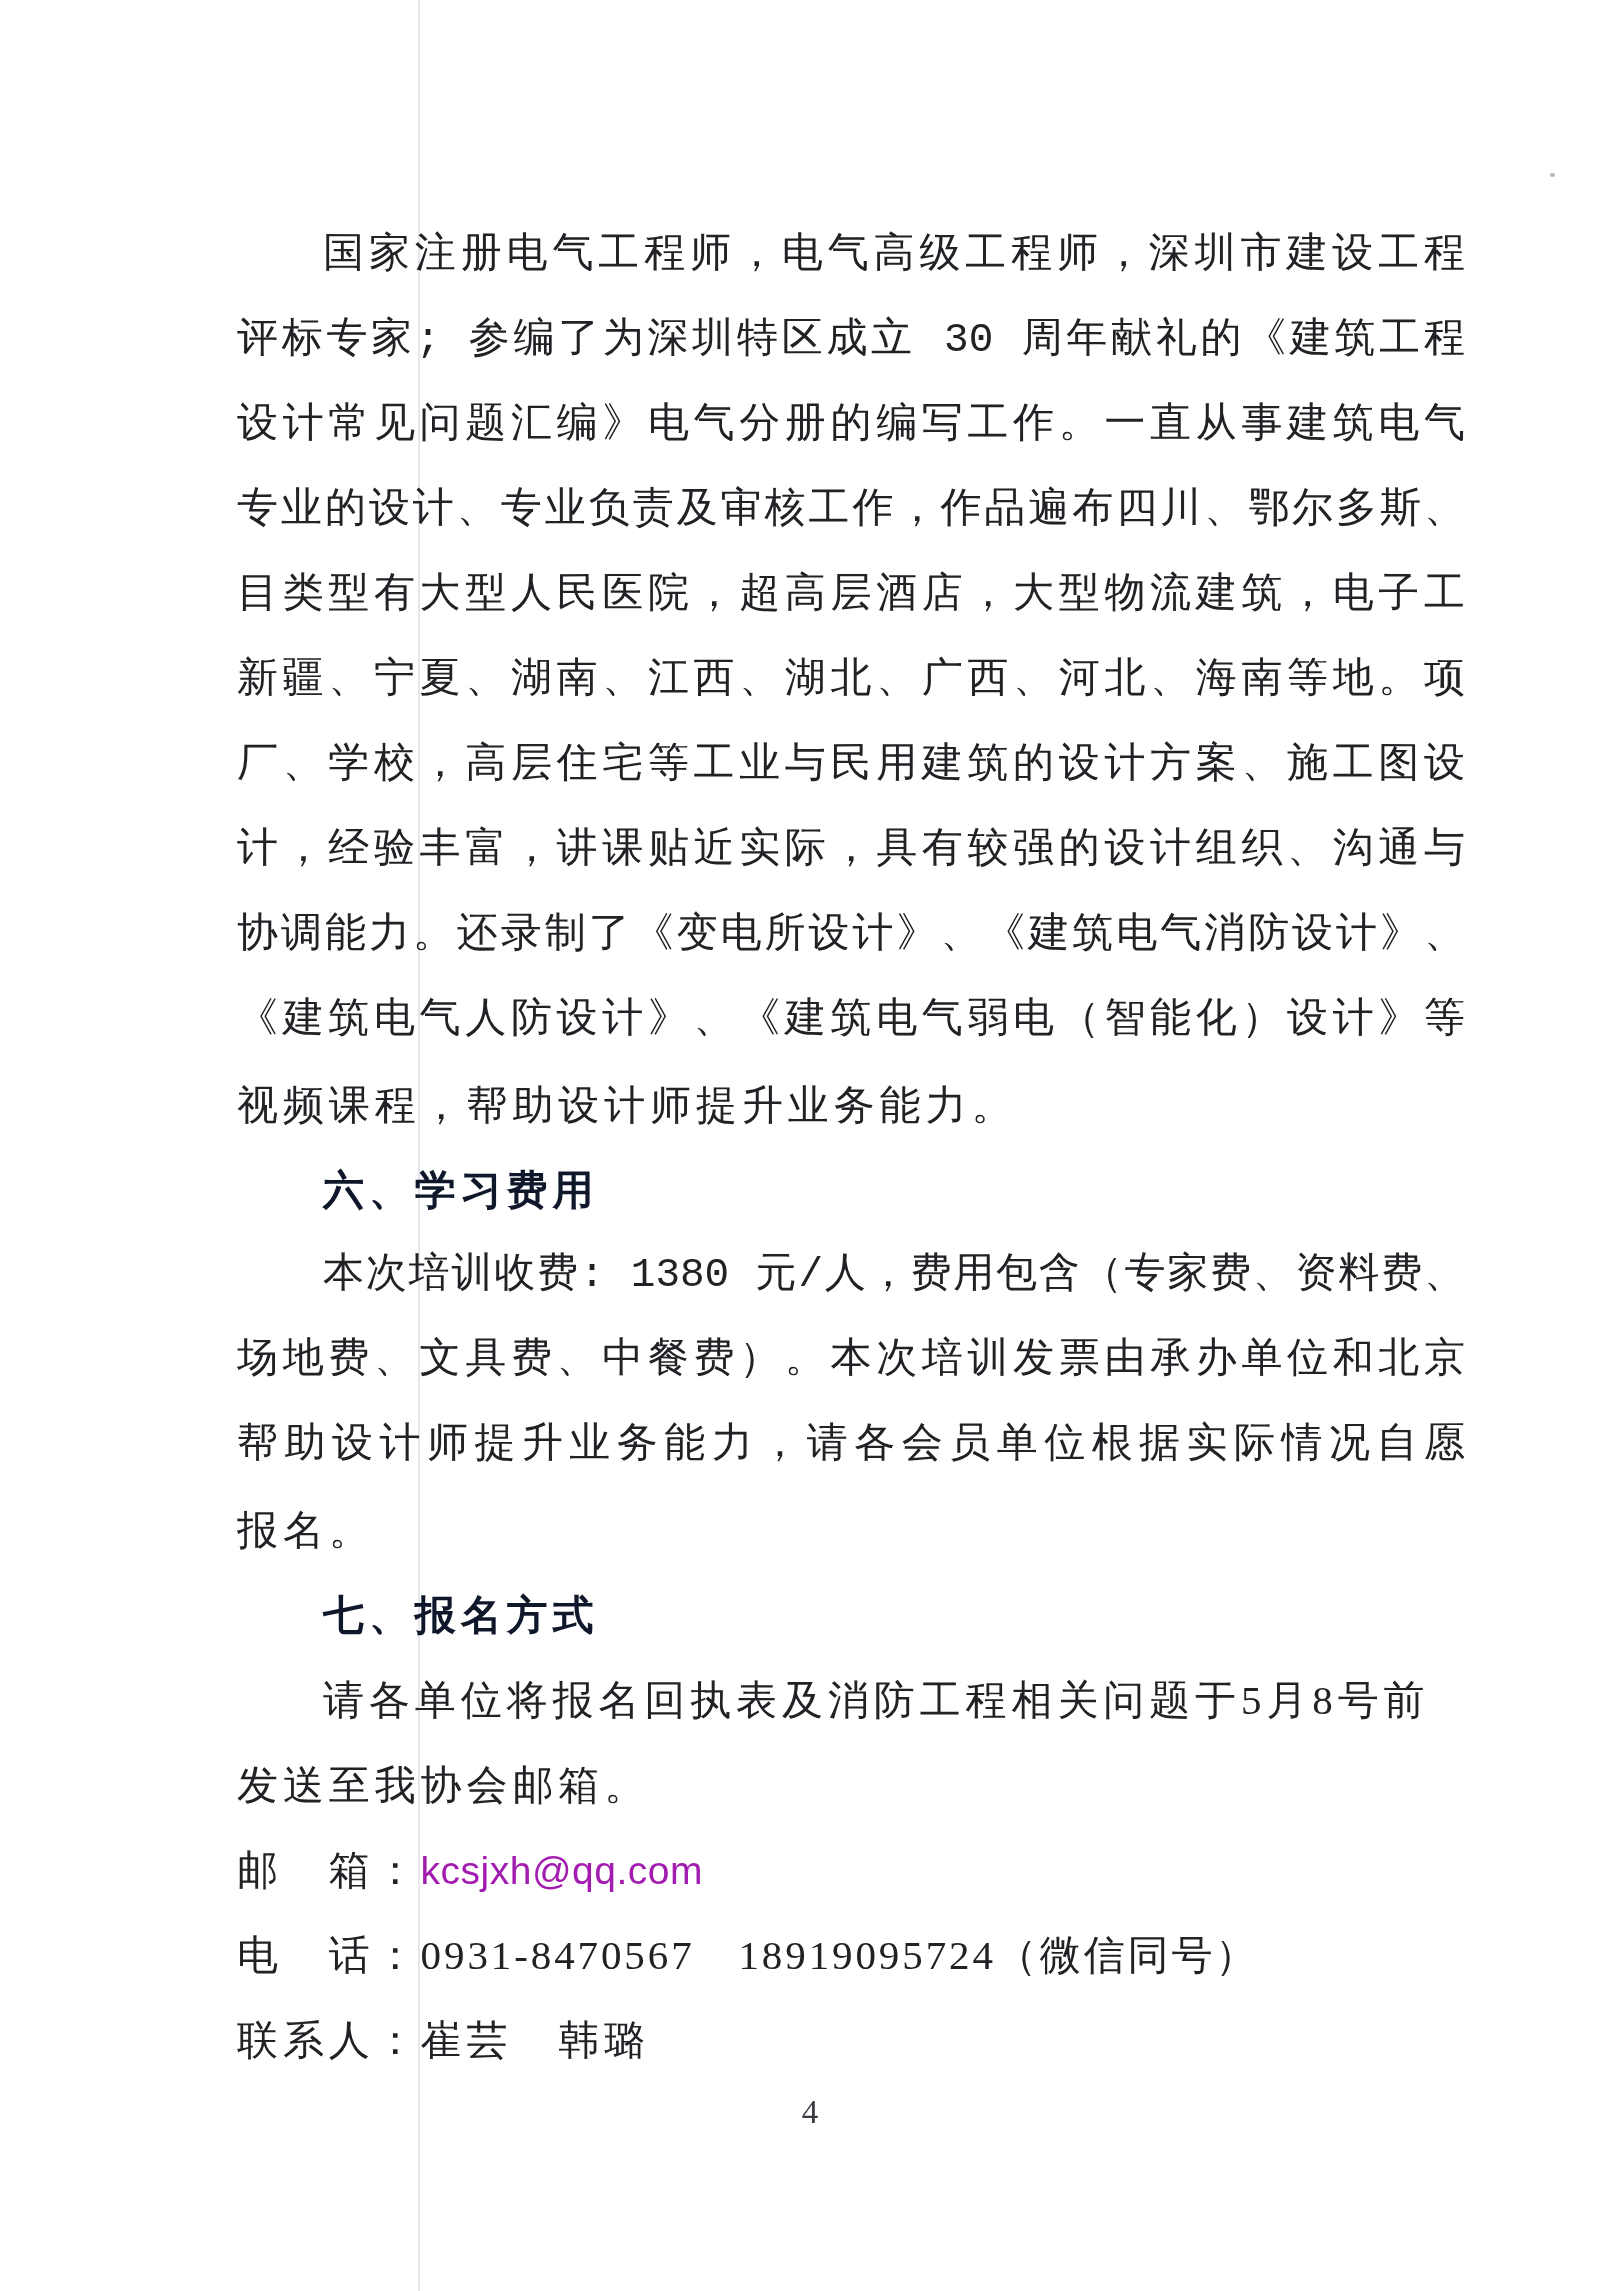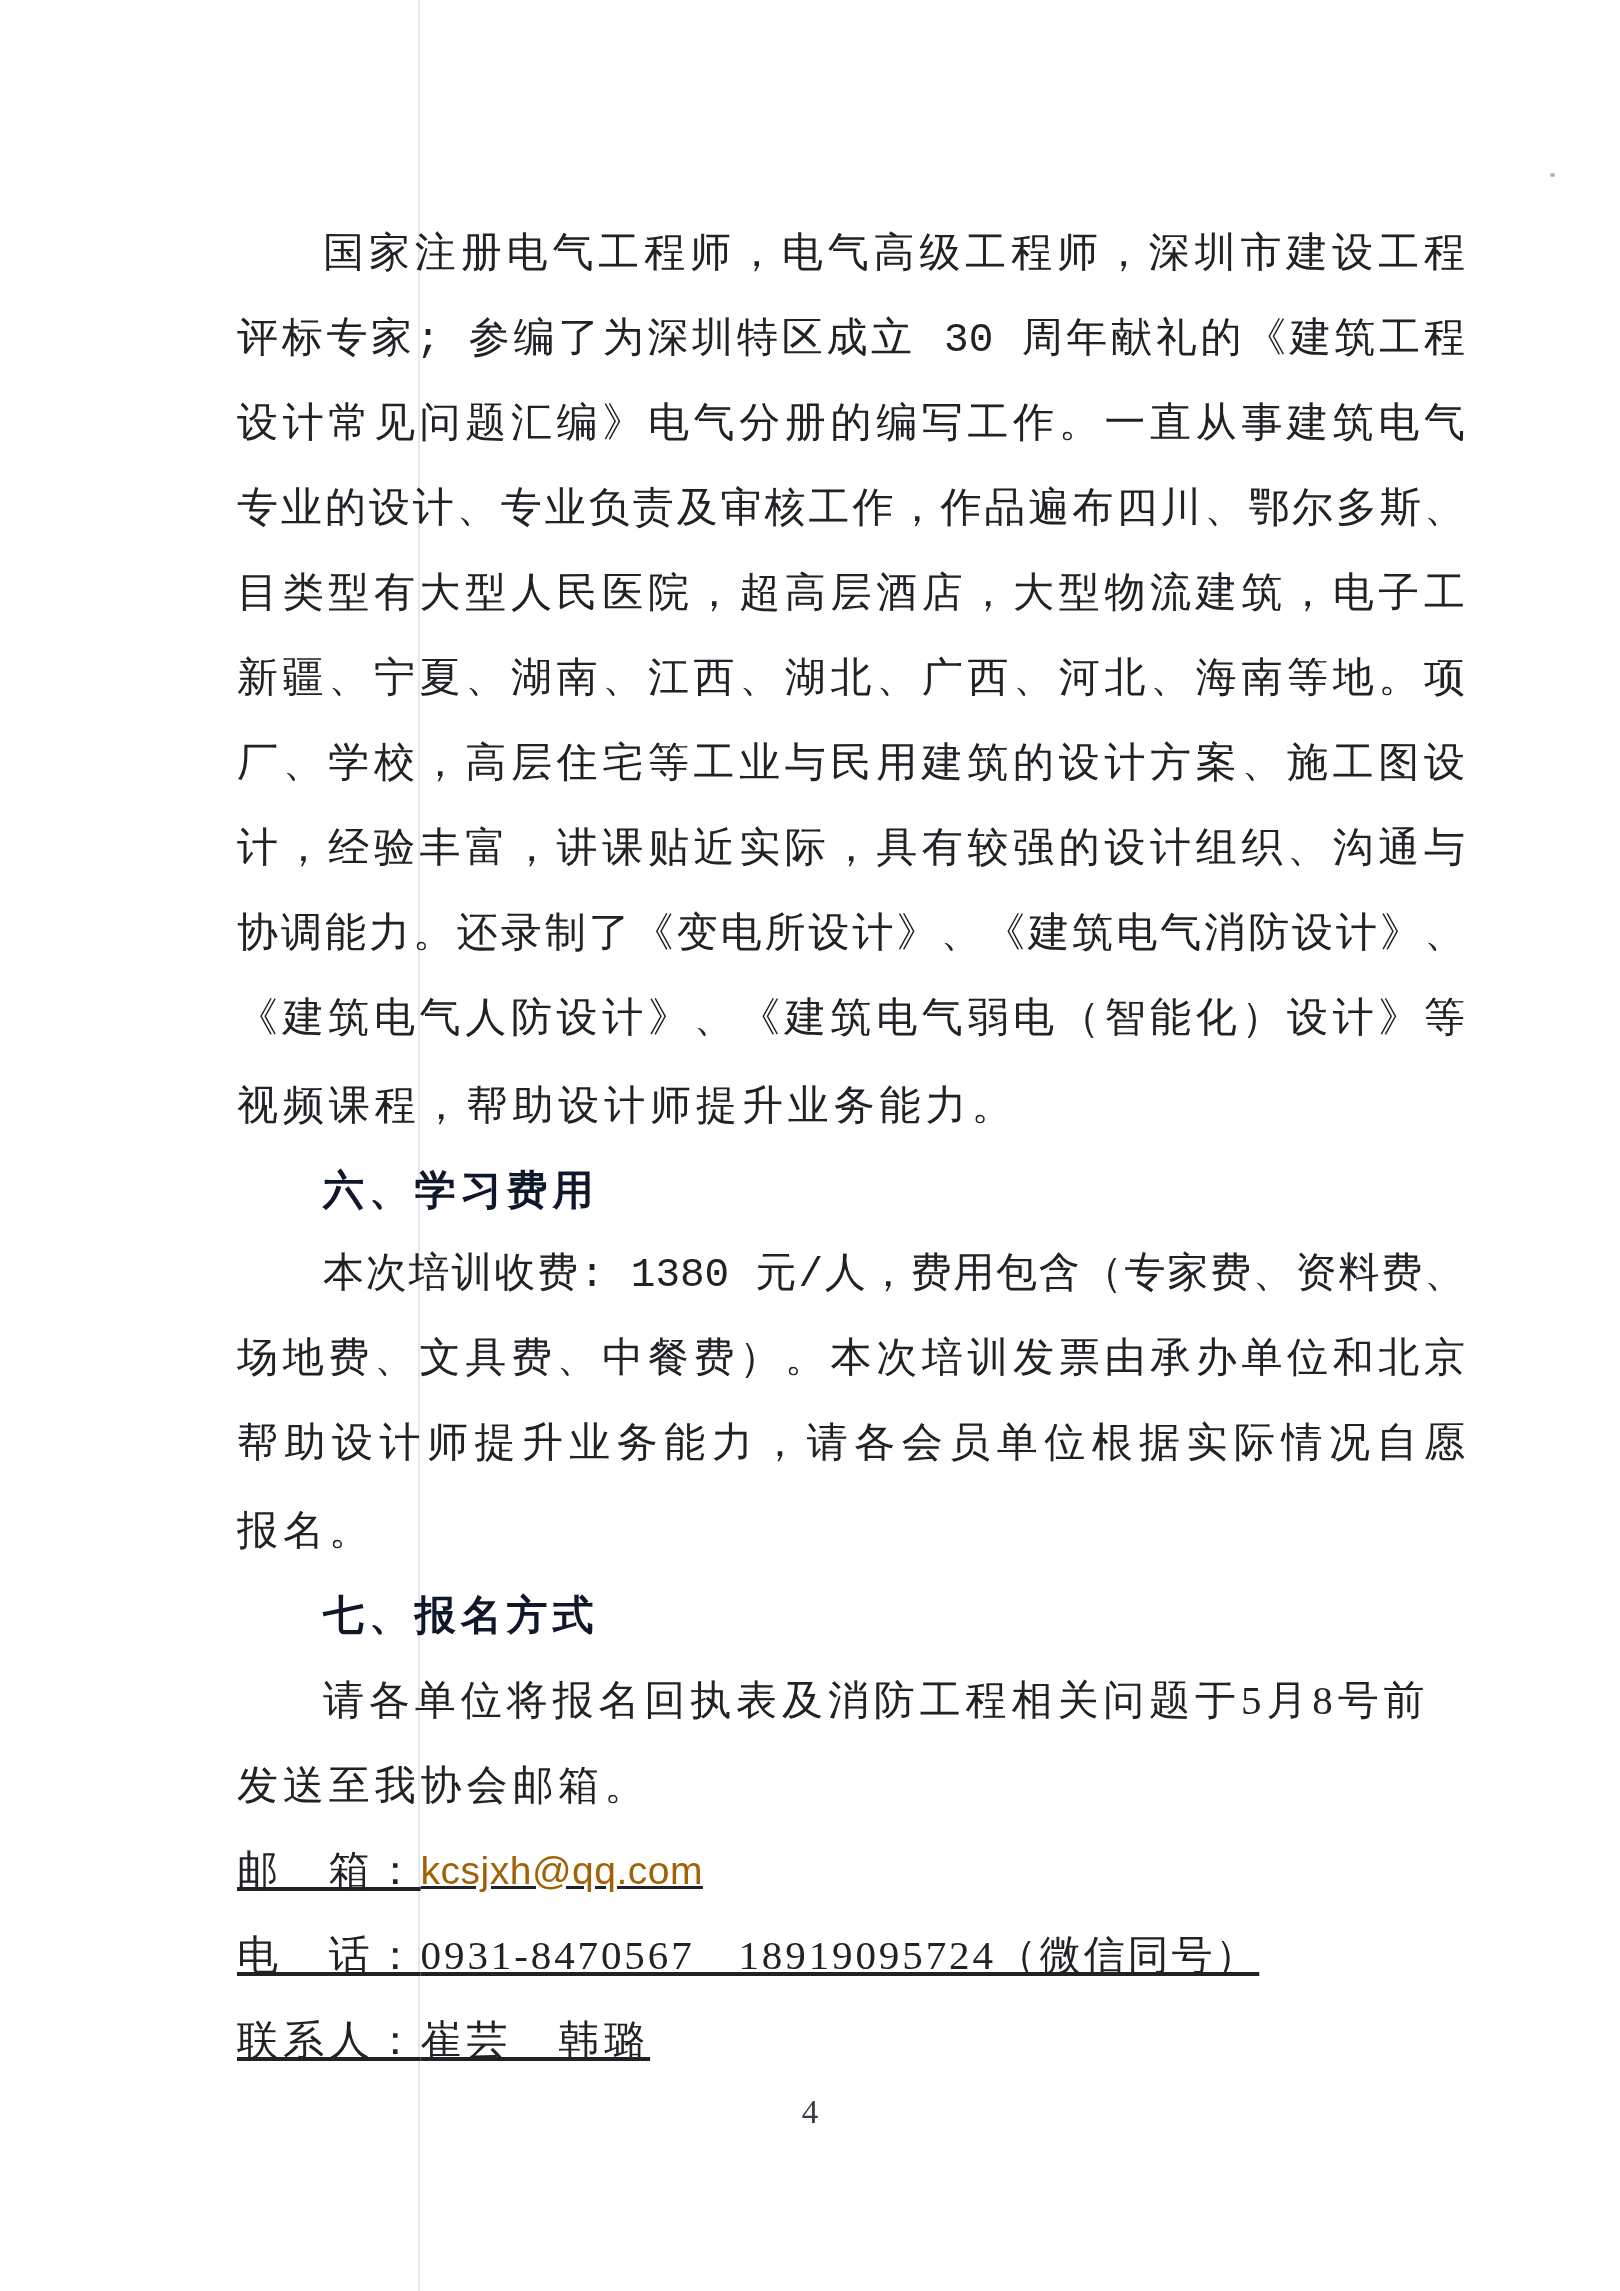--- a/index.html
+++ b/index.html
@@ -34,25 +34,25 @@
   .j {
     letter-spacing: 0;
     white-space: normal;
     text-align: justify;
     text-align-last: justify;
     text-justify: inter-character;
     font-family: Liberation Mono, monospace;
   }
   .indent { text-indent: 86px; }
   .heading { font-weight: bold; color: #0f172a; }
-  .contact-row { display: flex; align-items: baseline; text-decoration: underline; }
+  .contact-row { display: flex; align-items: baseline; }
   .contact-label { letter-spacing: 4.9px; }
   .email-value {
     font-family: "Liberation Sans", "DejaVu Sans", sans-serif;
-    font-size: 39px; letter-spacing: 0.5px; color: #a16207;
+    font-size: 39px; letter-spacing: 0.5px; color: #a21caf;
   }
   .num-value { letter-spacing: 2.9px; }
   .page-number {
     position: absolute; left: 0; top: 2094px; width: 100%;
     text-align: center; font-size: 33px; color: #3a3a42;
     letter-spacing: 0;
   }
 </style>
 </head>
 <body>

